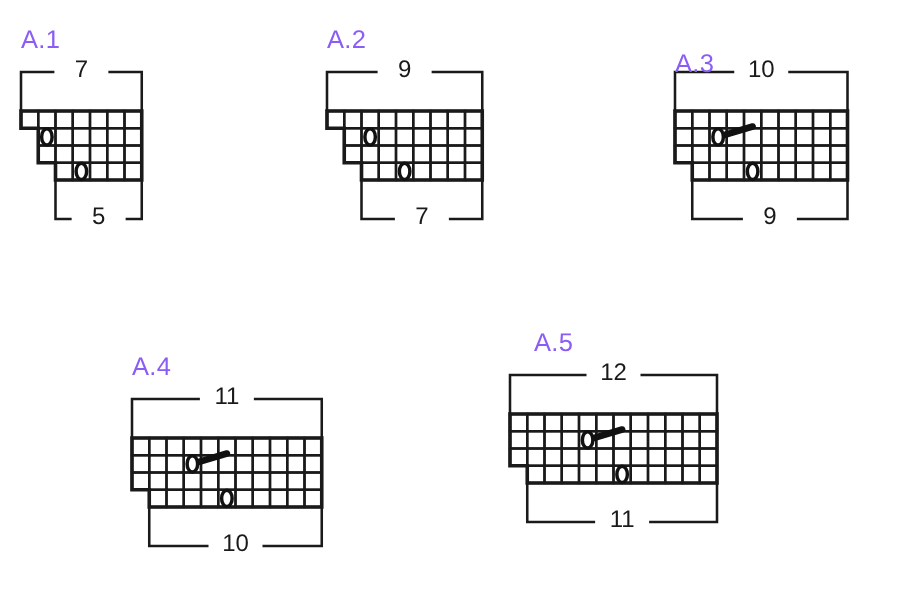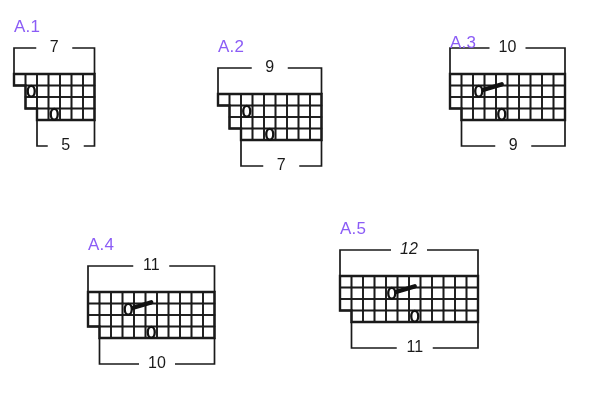--- a/index.html
+++ b/index.html
@@ -117,21 +117,21 @@
         <ellipse class="eyelet" cx="17.25" cy="73.25" rx="3.5" ry="5.4"></ellipse>
         <ellipse class="eyelet" cx="40.25" cy="96.25" rx="3.5" ry="5.4"></ellipse>
         <g>
           <path class="bracket" d="M 23 102 L 23 128 L 33.75 128"></path>
           <path class="bracket" d="M 69.75 128 L 80.5 128 L 80.5 102"></path>
         </g>
       </svg>
       <div class="dim-number" style="left: 40.25px; top: 21px;">7</div>
       <div class="dim-number" style="left: 51.75px; top: 119px;">5</div>
     </div>
-    <div class="chart-panel" style="left: 218px; top: 18px; margin-top: 20px;">
+    <div class="chart-panel" style="left: 218px; top: 18px;">
       <div class="panel-label" style="left: 0px; top: 0px;">A.2</div>
       <svg width="111.5" height="140">
         <g>
           <path class="bracket" d="M 0 56 L 0 30 L 33.75 30"></path>
           <path class="bracket" d="M 69.75 30 L 103.5 30 L 103.5 56"></path>
         </g>
         <g>
           <rect class="grid-line grid-thin" x="0" y="56" width="11.5" height="11.5"></rect>
           <rect class="grid-line grid-thin" x="11.5" y="56" width="11.5" height="11.5"></rect>
           <rect class="grid-line grid-thin" x="23" y="56" width="11.5" height="11.5"></rect>
@@ -300,21 +300,21 @@
         <ellipse class="eyelet" cx="63.25" cy="96.25" rx="3.5" ry="5.4"></ellipse>
         <g>
           <path class="bracket" d="M 11.5 102 L 11.5 128 L 51 128"></path>
           <path class="bracket" d="M 87 128 L 126.5 128 L 126.5 102"></path>
         </g>
       </svg>
       <div class="dim-number" style="left: 63.25px; top: 21px;">11</div>
       <div class="dim-number" style="left: 69px; top: 119px;">10</div>
     </div>
     <div class="chart-panel" style="left: 340px; top: 220px;">
-      <div class="panel-label" style="left: 0px; top: 0px;">A.5</div>
+      <div class="panel-label" style="left: 16px; top: 0px;">A.5</div>
       <svg width="146" height="140">
         <g>
           <path class="bracket" d="M 0 56 L 0 30 L 51 30"></path>
           <path class="bracket" d="M 87 30 L 138 30 L 138 56"></path>
         </g>
         <g>
           <rect class="grid-line grid-thin" x="0" y="56" width="11.5" height="11.5"></rect>
           <rect class="grid-line grid-thin" x="11.5" y="56" width="11.5" height="11.5"></rect>
           <rect class="grid-line grid-thin" x="23" y="56" width="11.5" height="11.5"></rect>
           <rect class="grid-line grid-thin" x="34.5" y="56" width="11.5" height="11.5"></rect>
@@ -366,16 +366,16 @@
           <path class="grid-line grid-outline" d="M 0 56 L 138 56 L 138 102 L 11.5 102 L 11.5 90.5 L 0 90.5 L 0 79 L 0 79 L 0 67.5 L 0 67.5 L 0 56 Z"></path>
         </g>
         <line class="decrease-bar" x1="51.75" y1="73.25" x2="74.75" y2="66.35"></line>
         <ellipse class="eyelet" cx="51.75" cy="73.25" rx="3.5" ry="5.4"></ellipse>
         <ellipse class="eyelet" cx="74.75" cy="96.25" rx="3.5" ry="5.4"></ellipse>
         <g>
           <path class="bracket" d="M 11.5 102 L 11.5 128 L 56.75 128"></path>
           <path class="bracket" d="M 92.75 128 L 138 128 L 138 102"></path>
         </g>
       </svg>
-      <div class="dim-number" style="left: 69px; top: 21px; font-style: italic;">12</div>
+      <div class="dim-number" style="left: 69px; top: 21px;">12</div>
       <div class="dim-number" style="left: 74.75px; top: 119px;">11</div>
     </div>
   </div>
 
 </body></html>

